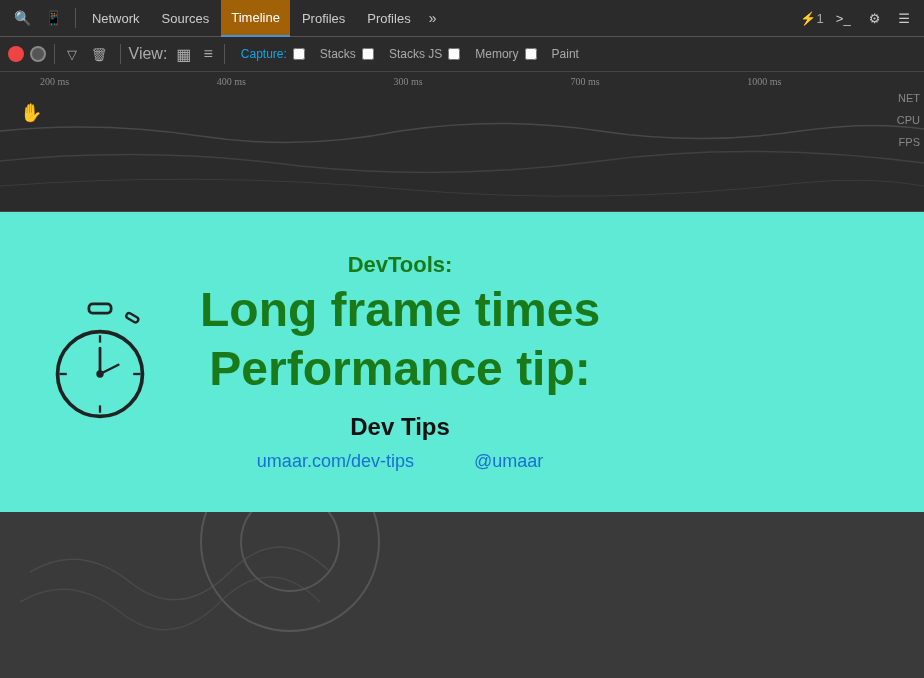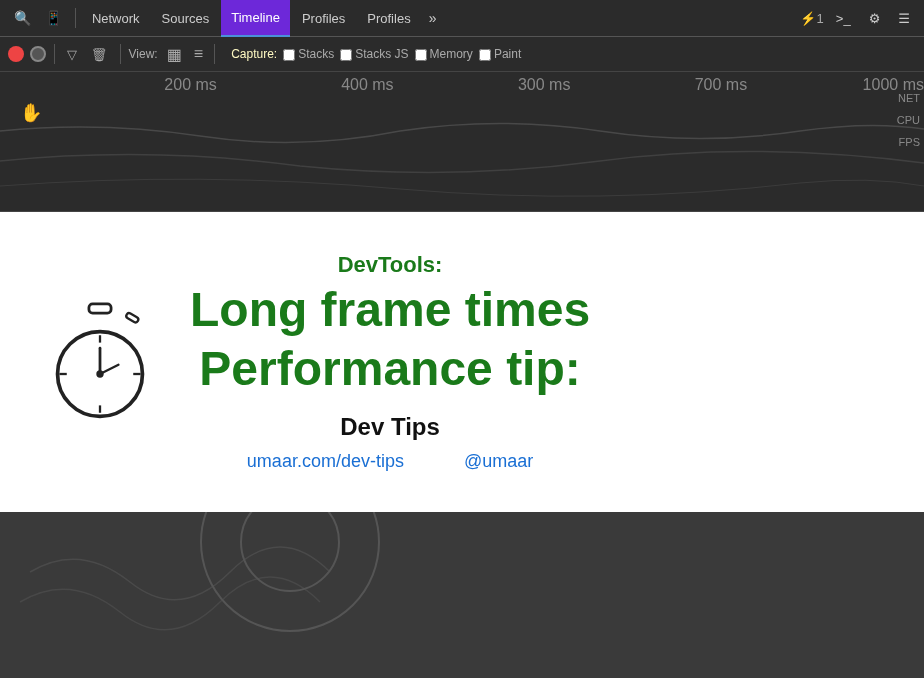--- a/index.html
+++ b/index.html
@@ -32,21 +32,21 @@
       font-size: 13px;
       padding: 6px 10px;
       cursor: pointer;
       height: 37px;
       display: flex;
       align-items: center;
     }
     .tab-item.active {
       color: #fff;
       border-bottom: 2px solid #4a90d9;
-      background: #6d28d9;
+      background: #a16207;
     }
     .toolbar-more {
       color: #ccc;
       font-size: 14px;
       padding: 4px 6px;
       cursor: pointer;
     }
     .toolbar-right {
       margin-left: auto;
       display: flex;
@@ -91,38 +91,38 @@
       margin: 0 2px;
     }
     .toolbar2-icon {
       color: #aaa;
       font-size: 13px;
       cursor: pointer;
       padding: 2px 4px;
     }
     .view-label {
       color: #aaa;
-      font-size: 12px;
+      font-size: 16px;
       text-align: center;
     }
     .view-btn {
       color: #aaa;
       font-size: 16px;
       cursor: pointer;
       padding: 0 3px;
     }
     .capture-label {
-      color: #fef9c3;
+      color: #0ea5e9;
       font-size: 12px;
       margin-left: 8px;
     }
     .checkbox-group {
       display: flex;
-      align-items: flex-end;
-      gap: 3px;
+      align-items: center;
+      gap: 15px;
       color: #aaa;
       font-size: 12px;
     }
     .checkbox-group input[type=checkbox] {
       accent-color: #666;
       width: 12px;
       height: 12px;
     }
 
     
@@ -134,23 +134,24 @@
       overflow: hidden;
     }
     .ruler-ticks {
       display: flex;
       align-items: flex-start;
       padding: 4px 0 0 40px;
       height: 20px;
     }
     .tick {
       color: #888;
-      font-size: 16px;
+      font-size: 10px;
       flex: 1;
-      text-align: right;
+      text-align: left;
+      font-family: Liberation Serif, serif;
     }
     .cursor-hand {
       position: absolute;
       left: 20px;
       top: 30px;
       color: #ccc;
       font-size: 18px;
     }
     
     .right-labels {
@@ -176,26 +177,26 @@
       width: 100%;
       height: 100px;
     }
 
     
     .overlay-card {
       position: absolute;
       top: 212px;
       left: 0;
       right: 0;
-      background: #ffffff;
+      background: #5eead4;
       padding: 30px 40px 30px 40px;
       display: flex;
       flex-direction: row;
       align-items: center;
-      gap: 30px;
+      gap: 40px;
       z-index: 10;
       height: 300px;
     }
     .stopwatch-icon {
       flex-shrink: 0;
       width: 120px;
       height: 120px;
     }
     .card-text {
       display: flex;

